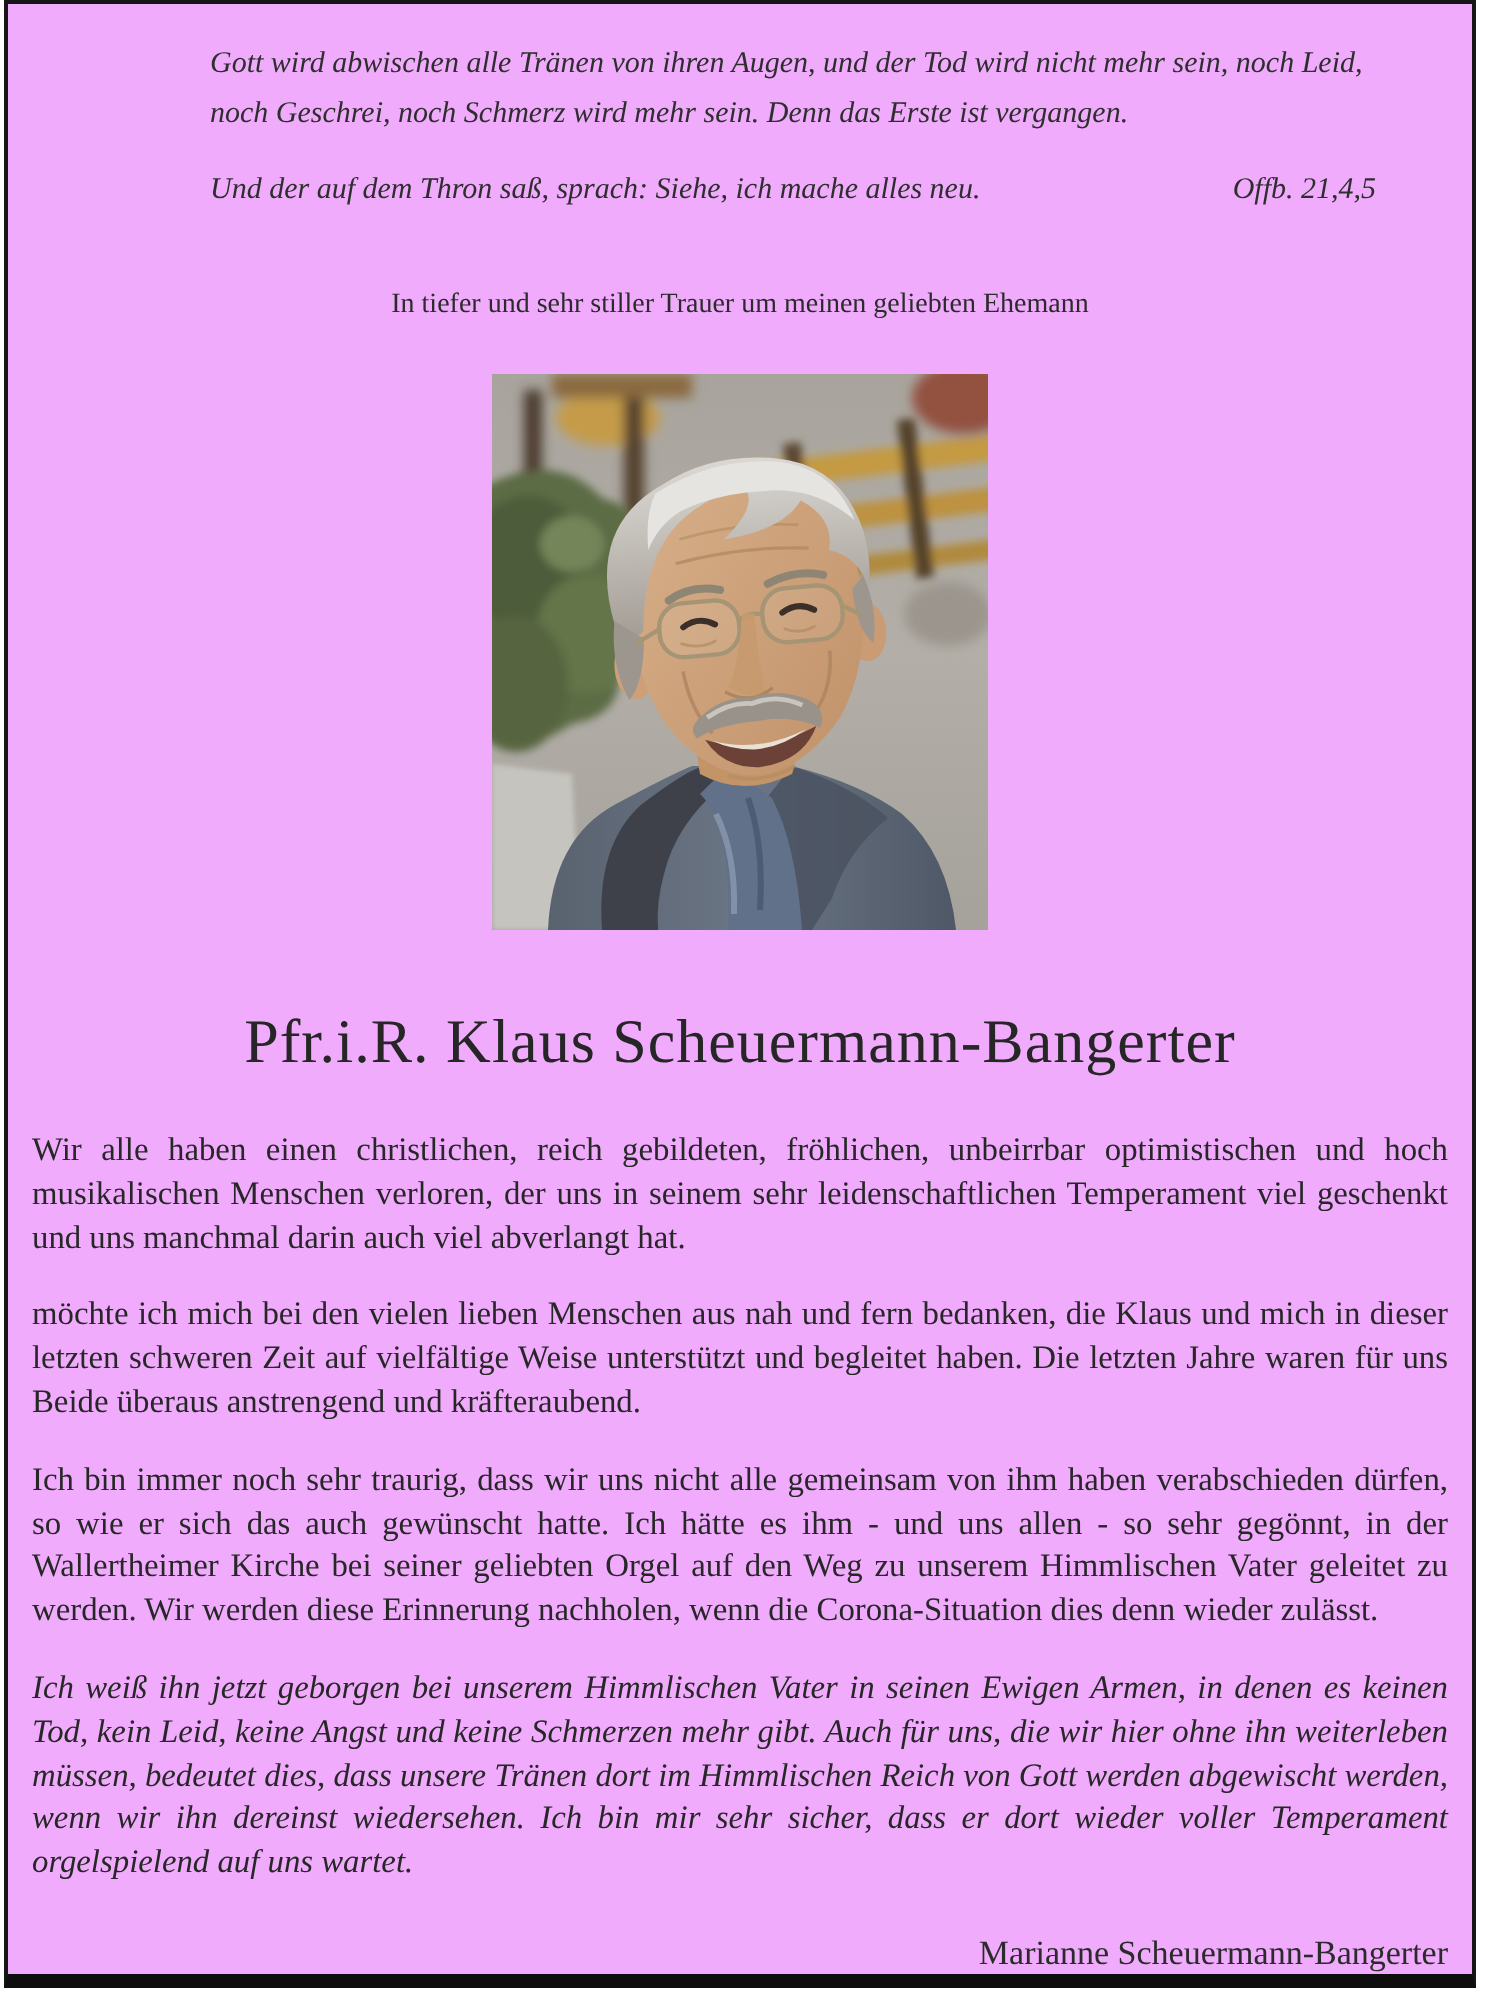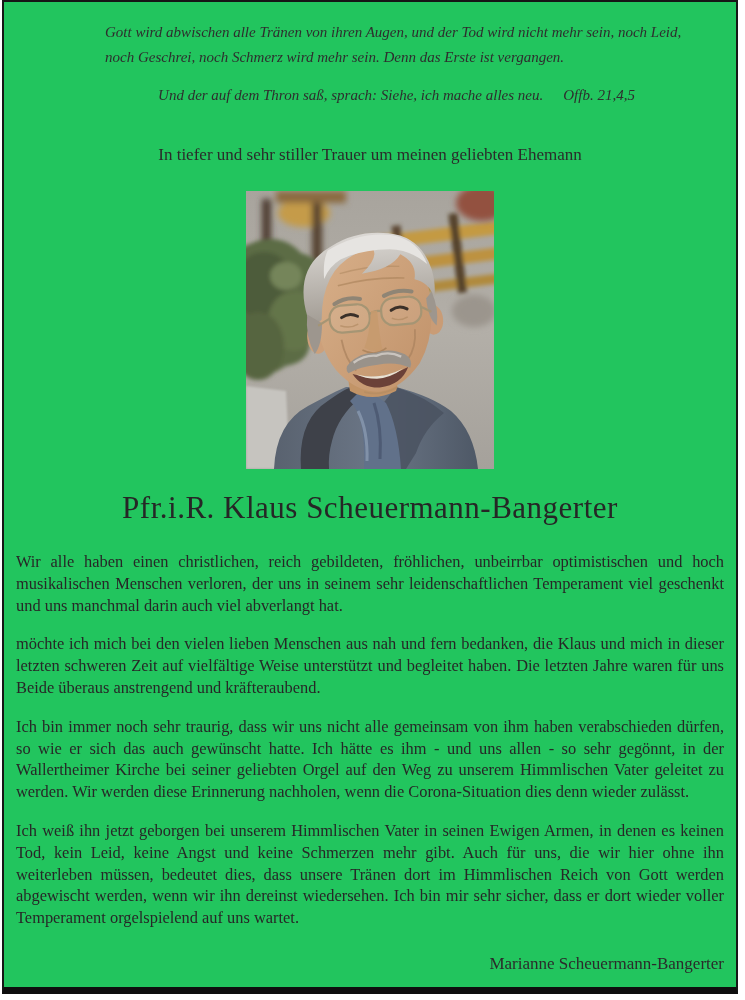--- a/index.html
+++ b/index.html
@@ -15,71 +15,71 @@
     position: absolute;
     top: 0;
     left: 2px;
     width: 736px;
     height: 994px;
     box-sizing: border-box;
     border-top: 2px solid #161616;
     border-left: 2px solid #161616;
     border-right: 2px solid #161616;
     border-bottom: 7px solid #0e0e0e;
-    background: #22c55e;
+    background: #f0abfc;
     color: #2b2b2b;
   }
   .quote-block {
     margin: 18px 48px 0 101px;
     font-style: italic;
     font-size: 15px;
     line-height: 25px;
     color: #2e2e2e;
   }
   .quote-main { margin: 0; }
   .quote-second {
     display: flex;
-    justify-content: center;
+    justify-content: space-between;
     align-items: baseline;
     margin-top: 13px;
   }
   .quote-ref { white-space: nowrap; margin-left: 20px; }
   .intro-line {
     margin-top: 37px;
     text-align: center;
-    font-size: 17px;
+    font-size: 14px;
     color: #2b2b2b;
   }
   .photo-wrap {
     margin-top: 26px;
     display: flex;
     justify-content: center;
   }
   .photo-frame {
     width: 248px;
     height: 278px;
     overflow: hidden;
   }
   .deceased-name {
-    margin-top: 21px;
+    margin-top: 38px;
     text-align: center;
     font-size: 31px;
     font-weight: normal;
     letter-spacing: 0.5px;
     color: #262626;
   }
   .body-text {
     margin: 25px 12px 0 12px;
     font-size: 16.4px;
     line-height: 21.8px;
     text-align: justify;
     color: #272727;
   }
   .body-text p { margin: 0 0 17px 0; }
-  .body-text p:last-child { margin-bottom: 0; }
+  .body-text p:last-child { margin-bottom: 0; font-style: italic; }
   .signature {
     margin: 25px 12px 0 12px;
     font-size: 17px;
     color: #2b2b2b;
     text-align: right;
   }
 </style>
 </head>
 <body>
 

